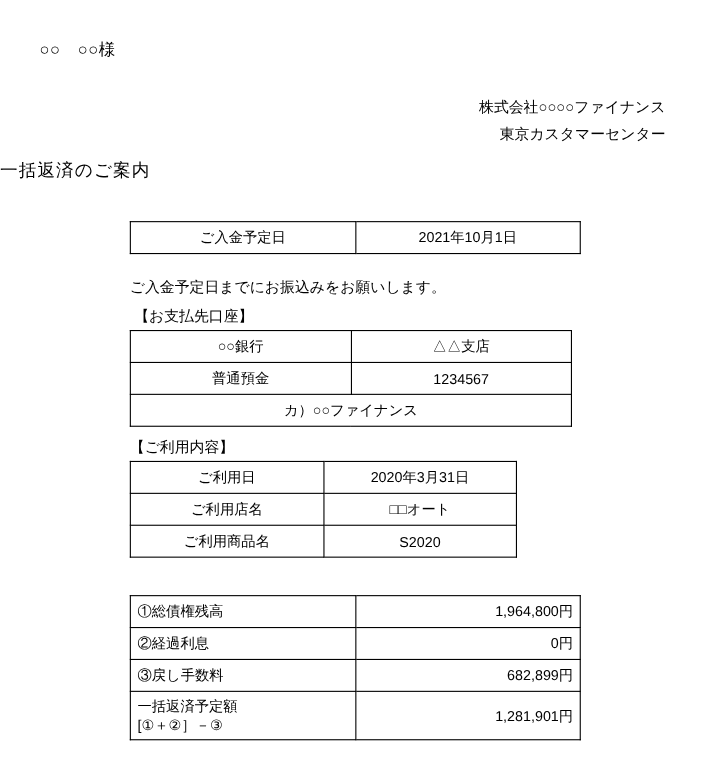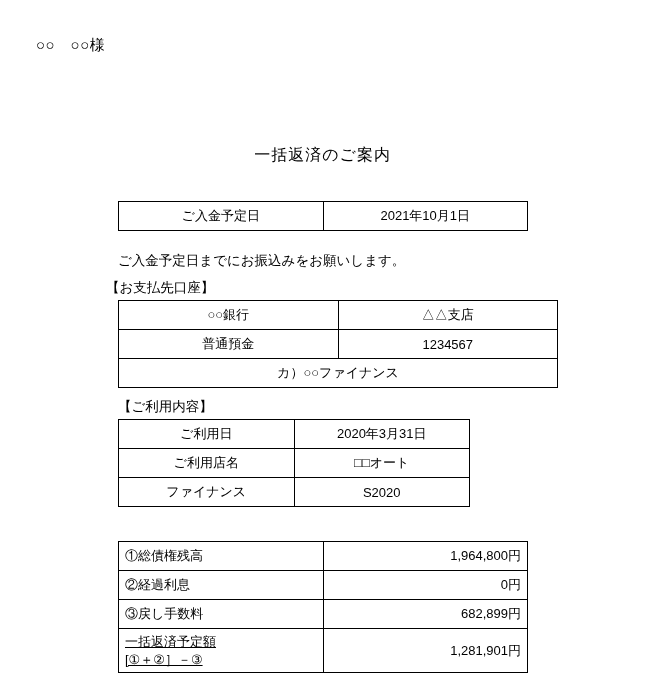--- a/index.html
+++ b/index.html
@@ -35,21 +35,20 @@
     top: 86px;
     text-align: right;
     font-size: 13.5px;
     line-height: 1.75;
   }
   .doc-title {
     position: absolute;
     left: 0;
     right: 0;
     top: 145px;
-    text-align: center;
     font-size: 16px;
     letter-spacing: 1px;
   }
   table.grid {
     border-collapse: collapse;
     table-layout: fixed;
   }
   table.grid td {
     border: 1px solid #000000;
     padding: 4px 6px;
@@ -69,29 +68,29 @@
   .tbl-duedate td { height: 22px; }
 
   .note-transfer {
     position: absolute;
     left: 118px;
     top: 252px;
     font-size: 13.5px;
   }
   .heading-bank {
     position: absolute;
-    left: 106px;
+    left: 122px;
     top: 279px;
     font-size: 13.5px;
   }
   .tbl-bank {
     position: absolute;
     left: 118px;
     top: 300px;
-    width: 440px;
+    width: 402px;
   }
   .tbl-bank td { height: 22px; }
 
   .heading-usage {
     position: absolute;
     left: 118px;
     top: 398px;
     font-size: 13.5px;
   }
   .tbl-usage {
@@ -120,30 +119,33 @@
   }
   .tbl-breakdown td.amount {
     text-align: right;
   }
   .tbl-breakdown td.label {
     text-align: left;
     margin-top: 16px;
   }
   .two-line {
     line-height: 1.35;
-    text-decoration: underline;
   }
 </style>
 </head>
 <body>
 
 <div class="page">
 
   <div class="addressee">○○　○○様</div>
 
+  <div class="sender-block">
+    <div>株式会社○○○○ファイナンス</div>
+    <div>東京カスタマーセンター</div>
+  </div>
 
   <div class="doc-title">一括返済のご案内</div>
 
   <table class="grid tbl-duedate">
     <colgroup>
         <col style="width:50%">
         <col style="width:50%">
       </colgroup>
     <tbody>
       <tr>
@@ -187,21 +189,21 @@
     <tbody>
       <tr>
         <td class="c-center">ご利用日</td>
         <td class="c-center">2020年3月31日</td>
       </tr>
       <tr>
         <td class="c-center">ご利用店名</td>
         <td class="c-center">□□オート</td>
       </tr>
       <tr>
-        <td class="c-center">ファイナンス</td>
+        <td class="c-center">ご利用商品名</td>
         <td class="c-center">S2020</td>
       </tr>
     </tbody>
   </table>
 
 
   <table class="grid tbl-breakdown">
     <colgroup>
         <col style="width:50%">
         <col style="width:50%">

